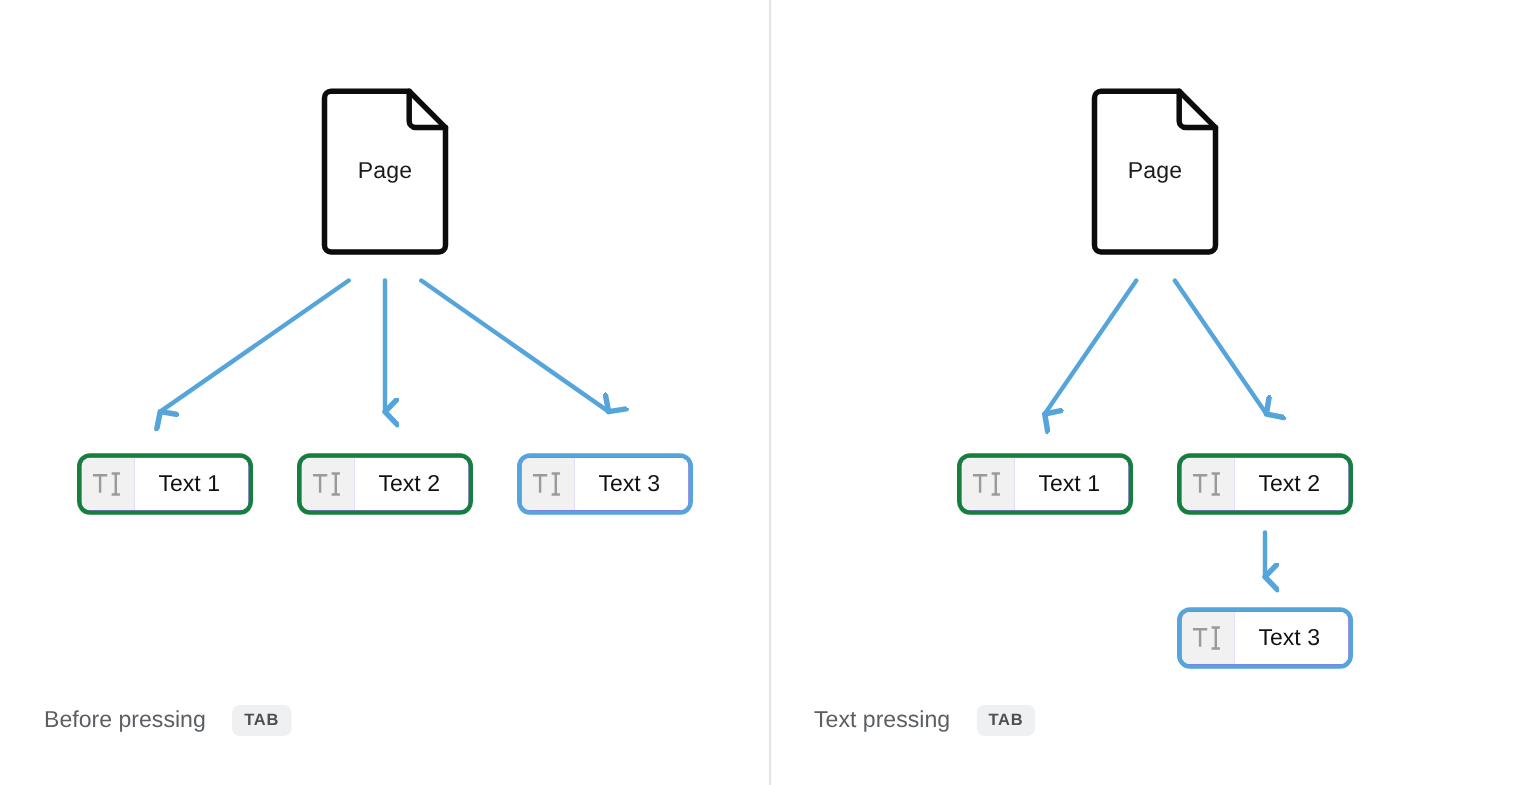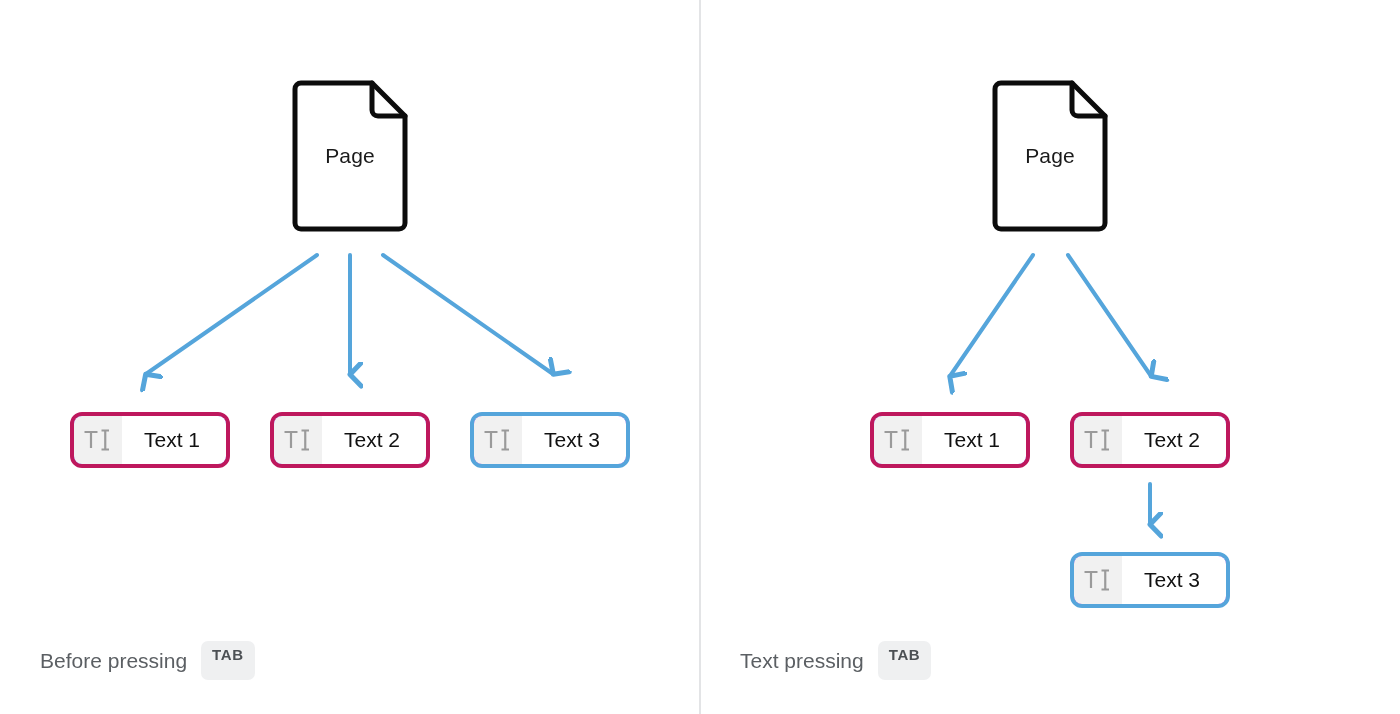--- a/index.html
+++ b/index.html
@@ -47,21 +47,21 @@
     color: #1a1a1a;
     letter-spacing: 0.1px;
     text-align: right;
   }
   
   .field {
     position: absolute;
     width: 160px;
     height: 56px;
     box-sizing: border-box;
-    border: 4px solid #be185d;
+    border: 4px solid #15803d;
     border-radius: 12px;
     background: #6d28d9;
     display: flex;
     align-items: stretch;
     overflow: hidden;
     text-align: right;
   }
   .field.selected {
     border-color: #55a5db;
   }
@@ -91,29 +91,29 @@
     top: 0;
     width: 1400px;
     height: 714px;
     pointer-events: none;
   }
   
   .caption {
     position: absolute;
     display: flex;
     align-items: center;
-    gap: 14px;
+    gap: 24px;
     font-size: 21px;
     color: #5b5f63;
   }
   .caption .kbd {
     background: #eff0f1;
     color: #4c5054;
     border-radius: 7px;
-    padding: 6px 11px 18px 11px;
+    padding: 6px 11px 7px 11px;
     font-size: 15px;
     font-weight: bold;
     letter-spacing: 0.6px;
     line-height: 1;
   }
 </style>
 </head>
 <body>
 
 <div class="stage">

